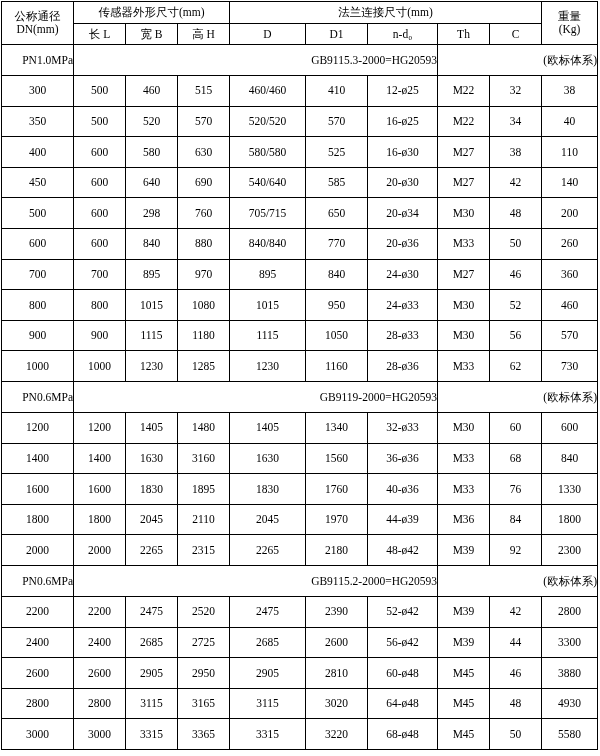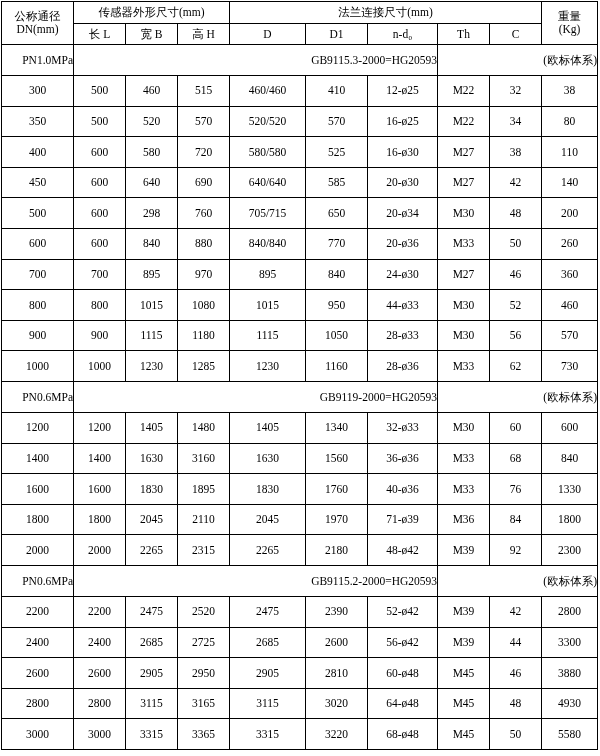--- a/index.html
+++ b/index.html
@@ -124,40 +124,40 @@
       <tr class="data">
         <td>350</td>
         <td>500</td>
         <td>520</td>
         <td>570</td>
         <td>520/520</td>
         <td>570</td>
         <td>16-ø25</td>
         <td>M22</td>
         <td>34</td>
-        <td>80</td>
+        <td>40</td>
       </tr>
       <tr class="data">
         <td>400</td>
         <td>600</td>
         <td>580</td>
-        <td>720</td>
+        <td>630</td>
         <td>580/580</td>
         <td>525</td>
         <td>16-ø30</td>
         <td>M27</td>
         <td>38</td>
         <td>110</td>
       </tr>
       <tr class="data">
         <td>450</td>
         <td>600</td>
         <td>640</td>
         <td>690</td>
-        <td>640/640</td>
+        <td>540/640</td>
         <td>585</td>
         <td>20-ø30</td>
         <td>M27</td>
         <td>42</td>
         <td>140</td>
       </tr>
       <tr class="data">
         <td>500</td>
         <td>600</td>
         <td>298</td>
@@ -193,21 +193,21 @@
         <td>46</td>
         <td>360</td>
       </tr>
       <tr class="data">
         <td>800</td>
         <td>800</td>
         <td>1015</td>
         <td>1080</td>
         <td>1015</td>
         <td>950</td>
-        <td>44-ø33</td>
+        <td>24-ø33</td>
         <td>M30</td>
         <td>52</td>
         <td>460</td>
       </tr>
       <tr class="data">
         <td>900</td>
         <td>900</td>
         <td>1115</td>
         <td>1180</td>
         <td>1115</td>
@@ -270,21 +270,21 @@
         <td>76</td>
         <td>1330</td>
       </tr>
       <tr class="data">
         <td>1800</td>
         <td>1800</td>
         <td>2045</td>
         <td>2110</td>
         <td>2045</td>
         <td>1970</td>
-        <td>71-ø39</td>
+        <td>44-ø39</td>
         <td>M36</td>
         <td>84</td>
         <td>1800</td>
       </tr>
       <tr class="data">
         <td>2000</td>
         <td>2000</td>
         <td>2265</td>
         <td>2315</td>
         <td>2265</td>

